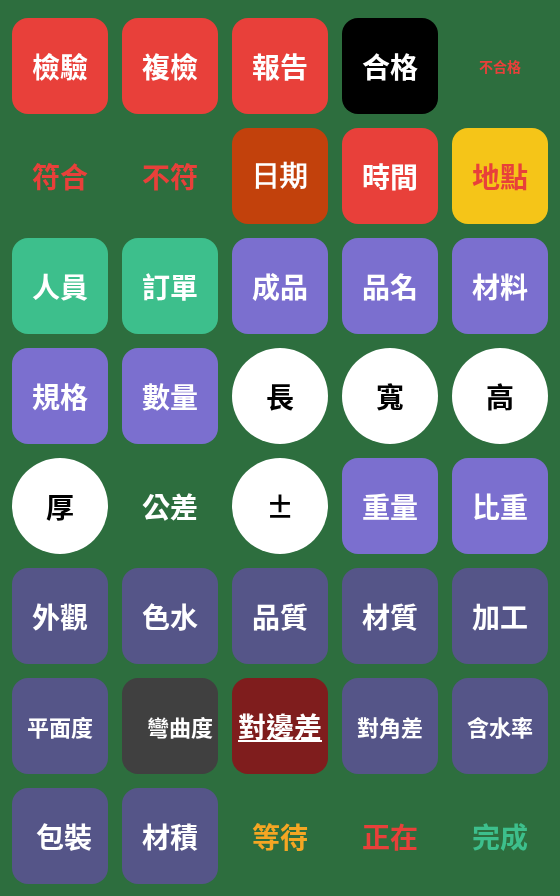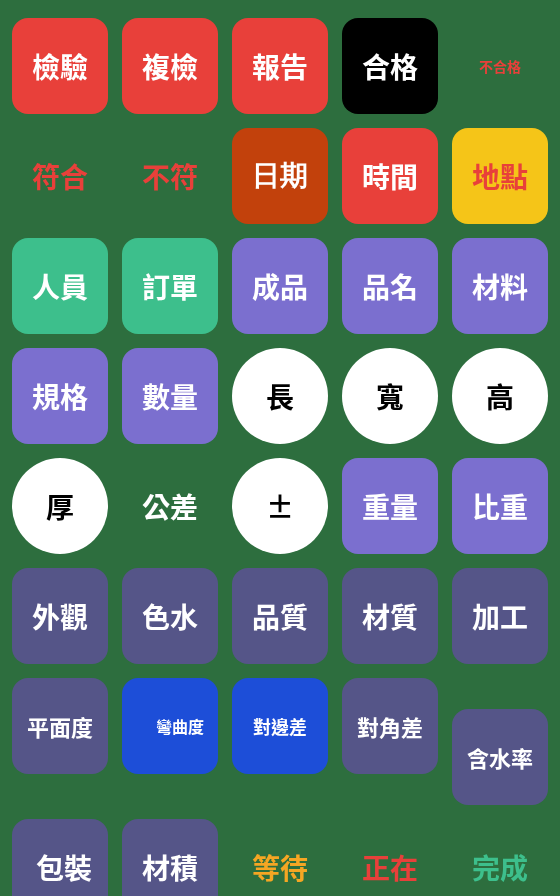--- a/index.html
+++ b/index.html
@@ -64,22 +64,22 @@
     <div class="sticker no-bg" style="background-color: transparent; color: rgb(255, 255, 255);">公差</div>
     <div class="sticker circle" style="background-color: rgb(255, 255, 255); color: rgb(0, 0, 0);">±</div>
     <div class="sticker" style="background-color: rgb(123, 111, 207); color: rgb(255, 255, 255);">重量</div>
     <div class="sticker" style="background-color: rgb(123, 111, 207); color: rgb(255, 255, 255);">比重</div>
     <div class="sticker" style="background-color: rgb(85, 85, 136); color: rgb(255, 255, 255);">外觀</div>
     <div class="sticker" style="background-color: rgb(85, 85, 136); color: rgb(255, 255, 255);">色水</div>
     <div class="sticker" style="background-color: rgb(85, 85, 136); color: rgb(255, 255, 255);">品質</div>
     <div class="sticker" style="background-color: rgb(85, 85, 136); color: rgb(255, 255, 255);">材質</div>
     <div class="sticker" style="background-color: rgb(85, 85, 136); color: rgb(255, 255, 255);">加工</div>
     <div class="sticker" style="background-color: rgb(85, 85, 136); color: rgb(255, 255, 255); font-size: 22px; text-align: center;">平面度</div>
-    <div class="sticker" style="background-color: #1d4ed8; color: rgb(255, 255, 255); font-size: 16px; padding-left: 20px;">彎曲度</div>
-    <div class="sticker" style="background-color: #1d4ed8; color: rgb(255, 255, 255); font-size: 18px;">對邊差</div>
+    <div class="sticker" style="background-color: #404040; color: rgb(255, 255, 255); font-size: 22px; padding-left: 20px;">彎曲度</div>
+    <div class="sticker" style="background-color: #7f1d1d; color: rgb(255, 255, 255); font-size: 28px; text-decoration: underline;">對邊差</div>
     <div class="sticker" style="background-color: rgb(85, 85, 136); color: rgb(255, 255, 255); font-size: 22px;">對角差</div>
-    <div class="sticker" style="background-color: rgb(85, 85, 136); color: rgb(255, 255, 255); font-size: 22px; margin-top: 31px;">含水率</div>
+    <div class="sticker" style="background-color: rgb(85, 85, 136); color: rgb(255, 255, 255); font-size: 22px;">含水率</div>
     <div class="sticker" style="background-color: rgb(85, 85, 136); color: rgb(255, 255, 255); padding-left: 8px;">包裝</div>
     <div class="sticker" style="background-color: rgb(85, 85, 136); color: rgb(255, 255, 255);">材積</div>
     <div class="sticker no-bg" style="background-color: transparent; color: rgb(245, 166, 35);">等待</div>
     <div class="sticker no-bg" style="background-color: transparent; color: rgb(232, 64, 58);">正在</div>
     <div class="sticker no-bg" style="background-color: transparent; color: rgb(61, 191, 140);">完成</div>
   </div>
 
 </body></html>

